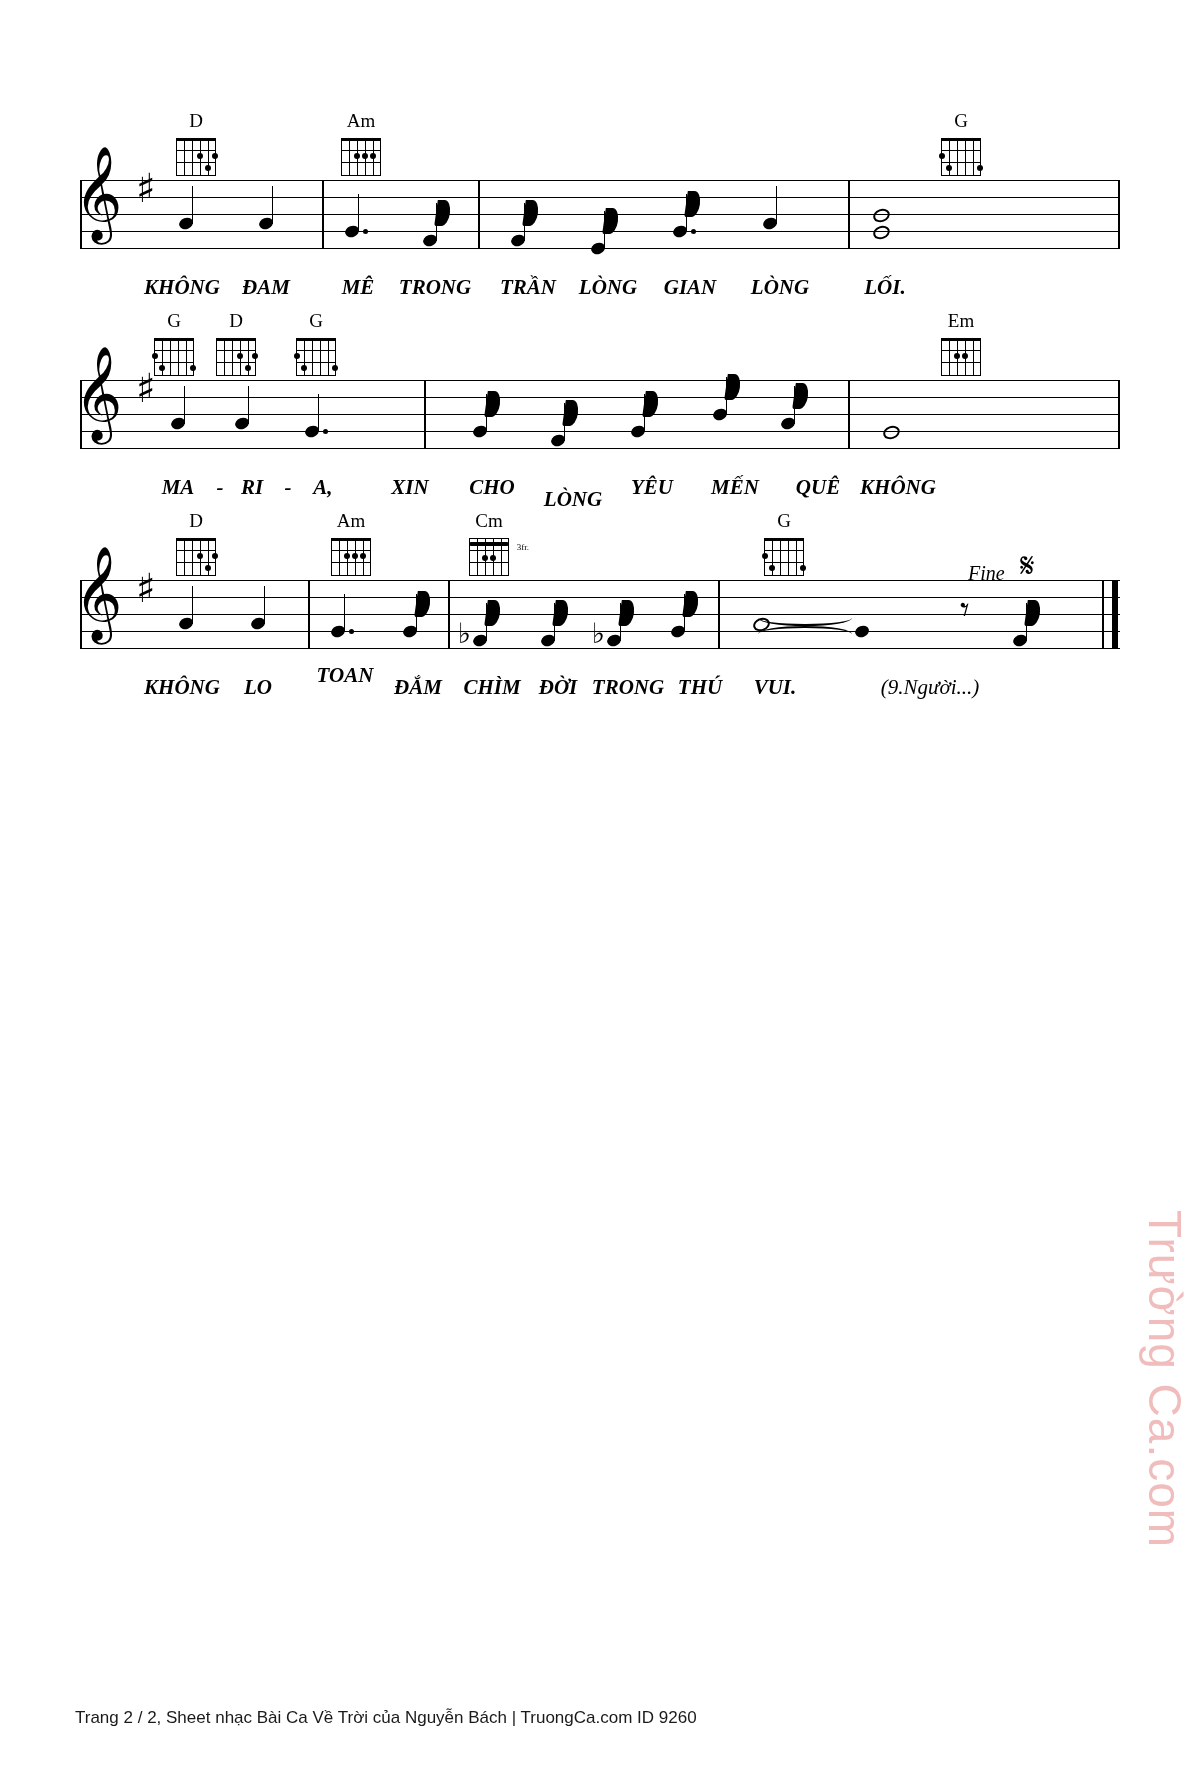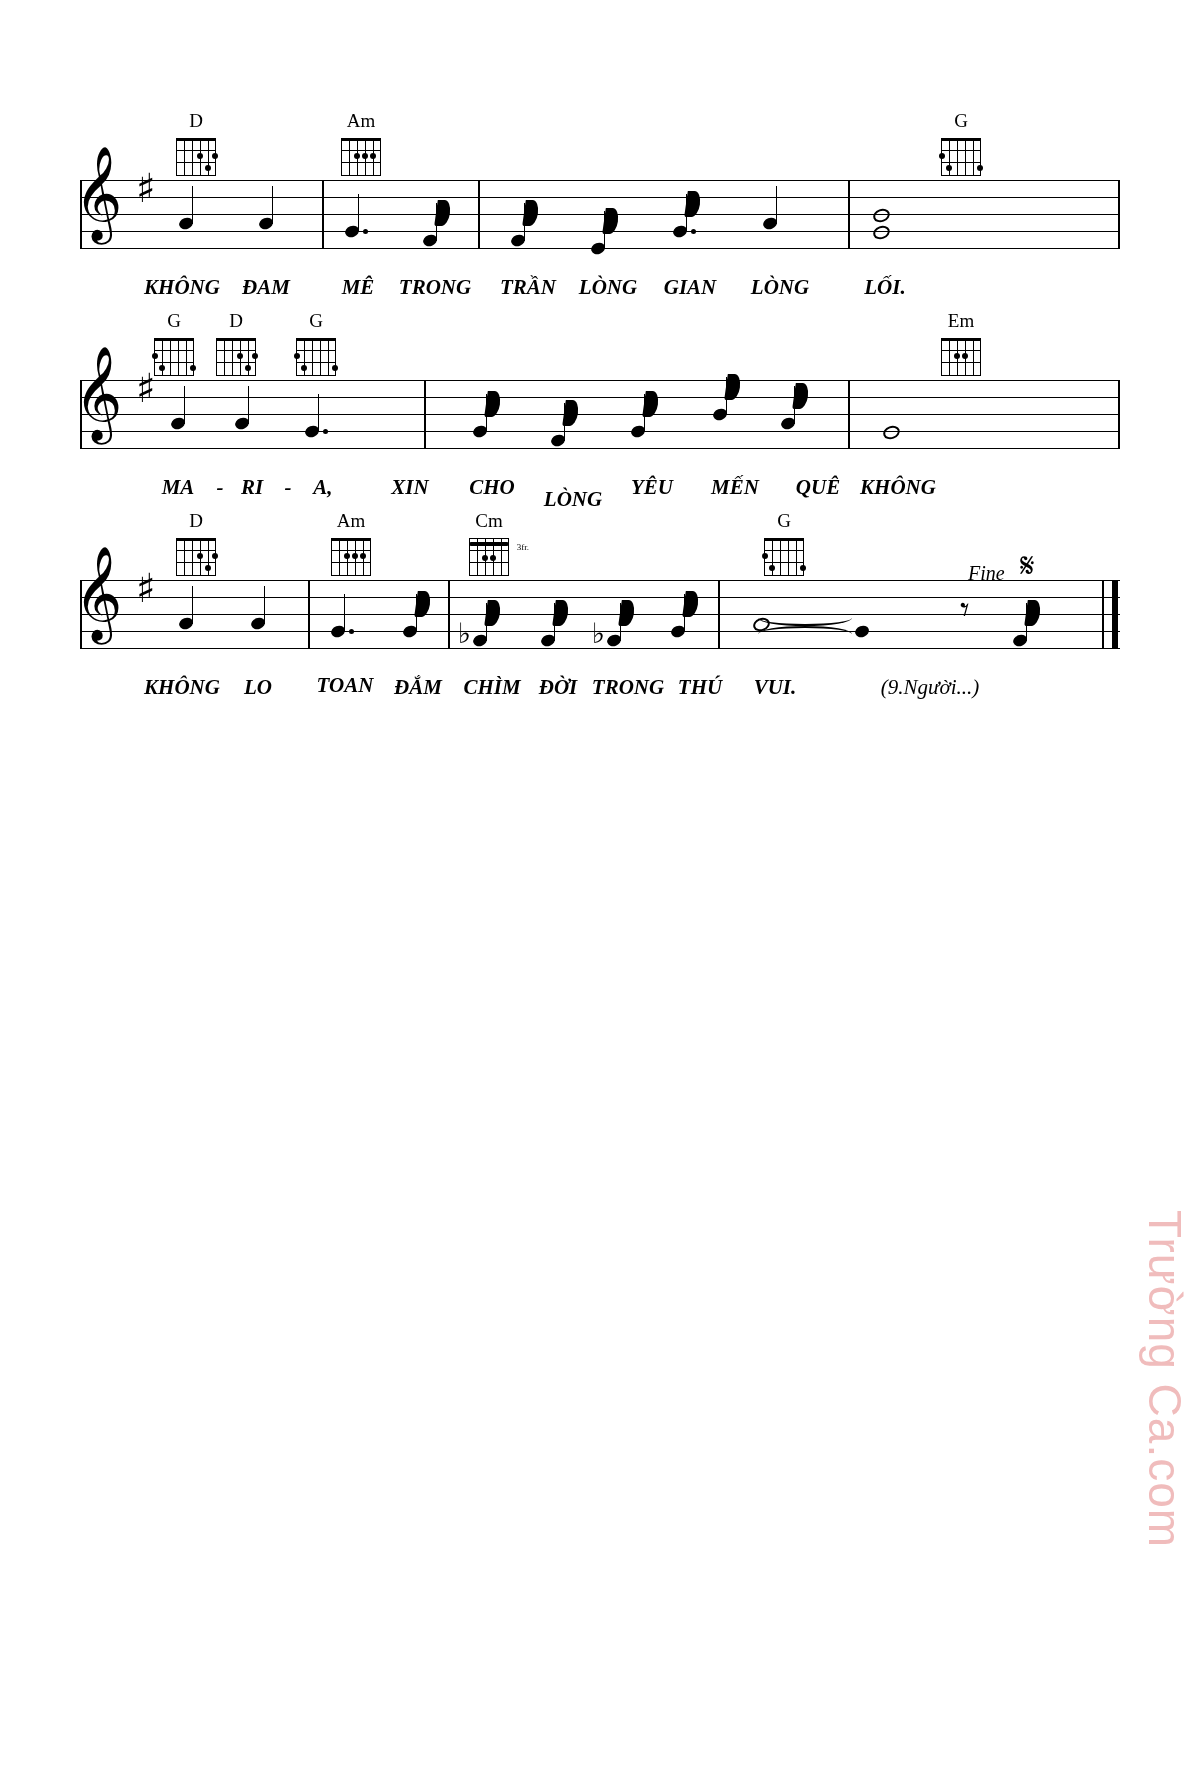--- a/index.html
+++ b/index.html
@@ -703,26 +703,27 @@
           <div class="stem"></div>
           <div class="flag"></div>
       </div>
     </div>
 
     <div class="fine" style="left:888px; top:-18px;">Fine</div>
     <div class="segno" style="left:940px; top:-32px;">𝄋</div>
 
     <div class="lyric" style="left:102px; top:95px;">KHÔNG</div>
     <div class="lyric" style="left:178px; top:95px;">LO</div>
-    <div class="lyric" style="left:265px; top:93px;">TOAN</div>
+    <div class="lyric" style="left:265px; top:83px;">TOAN</div>
     <div class="lyric" style="left:338px; top:95px;">ĐẮM</div>
     <div class="lyric" style="left:412px; top:95px;">CHÌM</div>
     <div class="lyric" style="left:478px; top:95px;">ĐỜI</div>
     <div class="lyric" style="left:548px; top:95px;">TRONG</div>
     <div class="lyric" style="left:620px; top:95px;">THÚ</div>
     <div class="lyric" style="left:695px; top:95px;">VUI.</div>
     <div class="lyric" style="left:850px; top:95px; font-weight:normal;">(9.Người...)</div>
   </div>
 
   <div class="watermark">Trường Ca.com</div>
 
+  <div class="footer">Trang 2 / 2, Sheet nhạc Bài Ca Về Trời của Nguyễn Bách  | TruongCa.com ID 9260</div>
 
 </div>
 
 </body></html>

